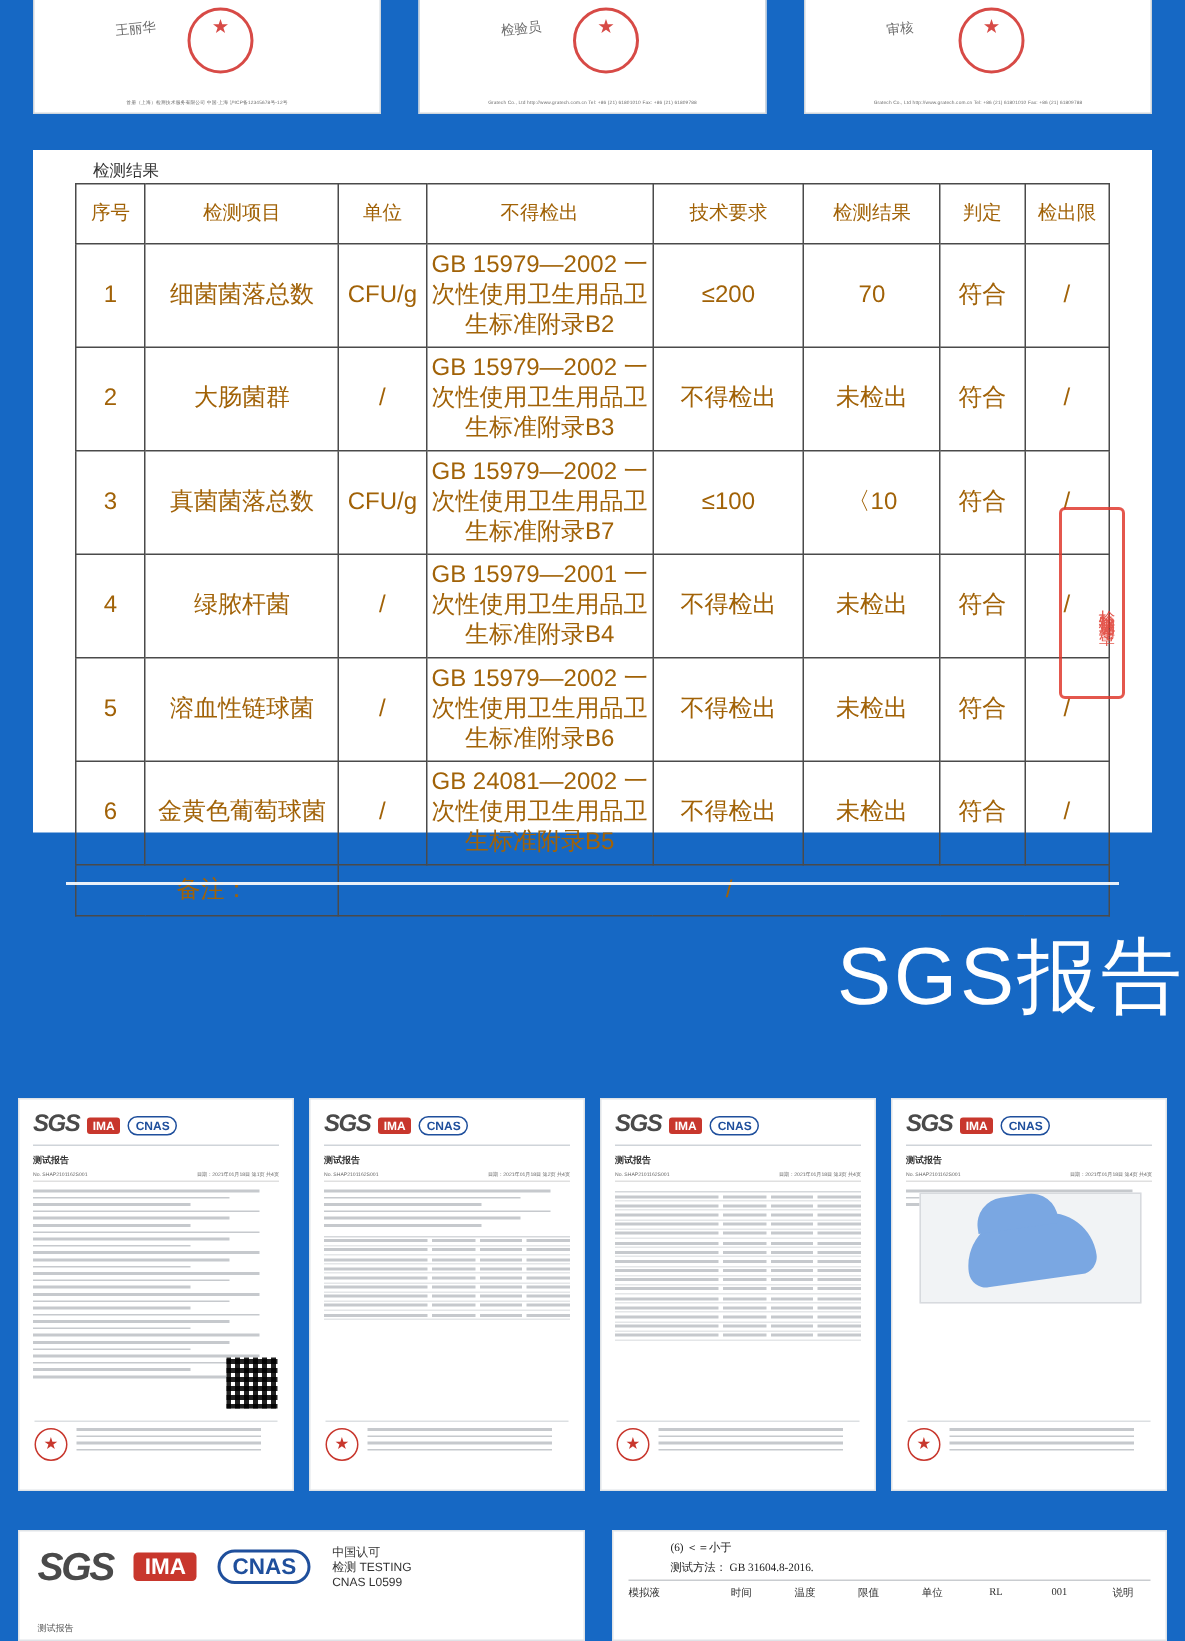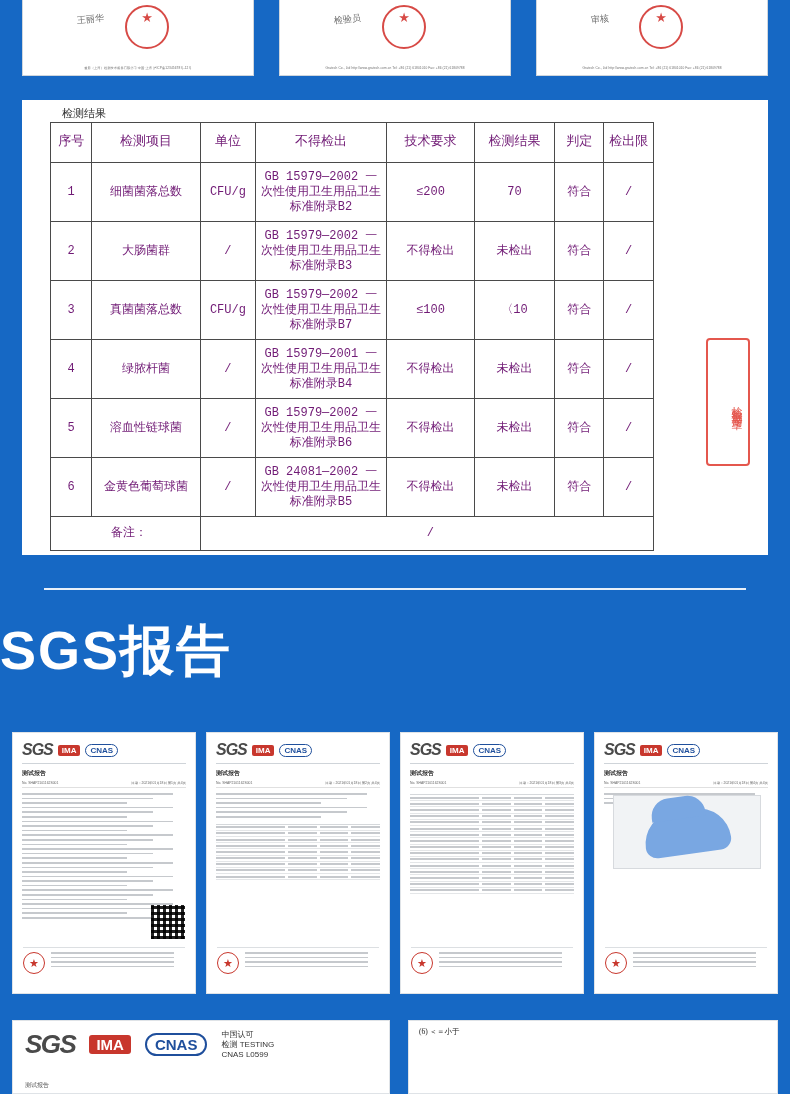--- a/index.html
+++ b/index.html
@@ -92,31 +92,31 @@
     left: 40px;
     top: 6px;
     font-size: 11px;
     color: #333;
     font-family: "Liberation Serif", serif;
   }
   table.result-table {
     position: absolute;
     left: 28px;
     top: 22px;
-    width: 604px;
+    width: 690px;
     border-collapse: collapse;
-    font-family: Liberation Mono, monospace;
-    color: #701a75;
+    font-family: Liberation Sans, sans-serif;
+    color: #a16207;
   }
   table.result-table th,
   table.result-table td {
     border: 1px solid #4a4a4a;
     text-align: center;
     vertical-align: middle;
-    font-size: 12px;
+    font-size: 16px;
     padding: 4px 3px;
     line-height: 1.25;
   }
   table.result-table th { font-weight: normal; height: 40px; font-size: 13px; }
   table.result-table td { height: 59px; }
   .col-no     { width: 46px; }
   .col-item   { width: 128px; }
   .col-unit   { width: 58px; }
   .col-method { width: 150px; font-size: 11px; }
   .col-req    { width: 100px; margin-top: 36px; }
@@ -158,24 +158,24 @@
     background: #ffffff;
     opacity: .9;
   }
 
   
   .sgs-title {
     position: absolute;
     top: 615px;
     left: 0;
     width: 790px;
-    text-align: left;
+    text-align: right;
     color: #ffffff;
     font-size: 54px;
-    font-weight: bold;
+    font-weight: normal;
     letter-spacing: 2px;
   }
 
   
   .sgs-row {
     position: absolute;
     top: 732px;
     left: 12px;
     width: 766px;
     display: flex;
@@ -385,21 +385,21 @@
   .bottom-right {
     width: 370px;
     height: 74px;
     background: #ffffff;
     border: 1px solid #dfe3e7;
     padding: 6px 10px;
     font-size: 7.5px;
     color: #222;
     font-family: "Liberation Serif", serif;
   }
-  .br-line { margin-bottom: 3px; }
+  .br-line { margin-bottom: 3px; margin-left: 28px; }
   .br-table {
     display: flex;
     border-top: 1px solid #c9ccd0;
     padding-top: 3px;
     gap: 6px;
     font-size: 7px;
     color: #333;
   }
   .br-table span { flex: 1; text-align: center; }
   .br-table span:first-child { flex: 1.4; text-align: left; }
@@ -836,17 +836,28 @@
           <span>检测</span>
           <span>TESTING</span><br>
           <span>CNAS L0599</span>
         </span>
       </div>
       <div class="bl-foot">测试报告</div>
     </div>
 
     <div class="bottom-right">
       <div class="br-line">(6) ＜＝小于</div>
+      <div class="br-line">测试方法：      GB 31604.8-2016.</div>
+      <div class="br-table">
+        <span>模拟液</span>
+        <span>时间</span>
+        <span>温度</span>
+        <span>限值</span>
+        <span>单位</span>
+        <span>RL</span>
+        <span>001</span>
+        <span>说明</span>
+      </div>
     </div>
 
   </div>
 
 </div>
 
 </body></html>

